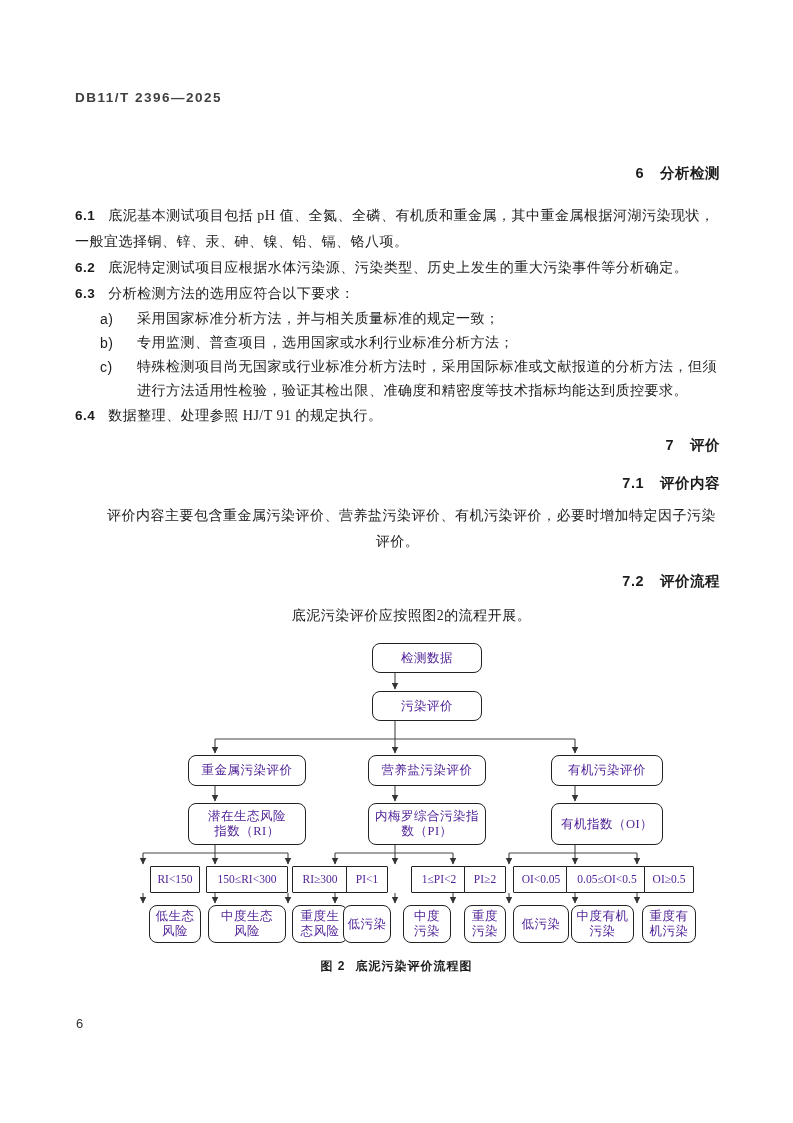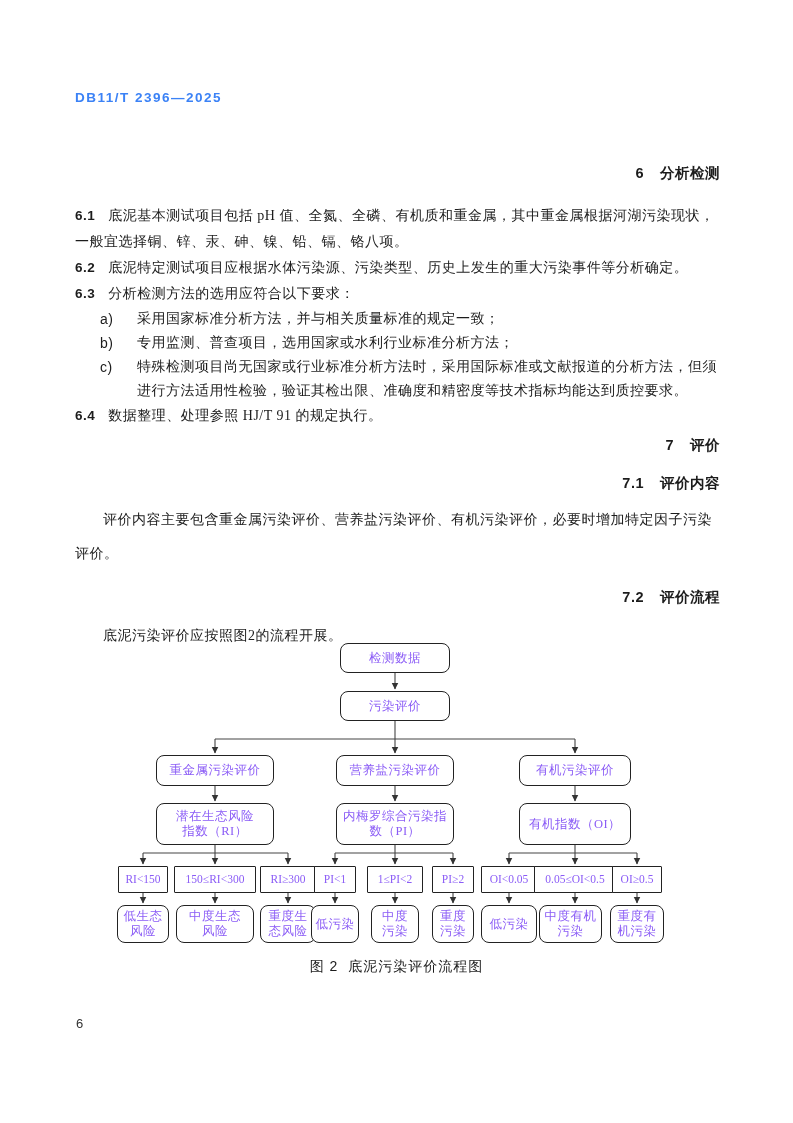--- a/index.html
+++ b/index.html
@@ -10,21 +10,21 @@
     background:#ffffff;
     font-family:"Liberation Serif","DejaVu Serif",serif;
     color:#1c1c1c;
     overflow:hidden;
     margin:0 auto;
   }
   .doc-header {
     position:absolute; left:75px; top:90px;
     font-family:"Liberation Sans","DejaVu Sans",sans-serif;
     font-size:13.5px; font-weight:bold; letter-spacing:1.5px;
-    color:#3b82f6;
+    color:#404040;
   }
   .body-text {
     position:absolute; left:75px; top:163px; width:645px;
     font-size:14px; letter-spacing:0.5px;
   }
   .sec-heading {
     font-size:14.5px; font-weight:bold; line-height:20px;
     letter-spacing:0.5px;
     text-align:right;
   }
@@ -34,44 +34,45 @@
   .h-s71 { margin-bottom:10px; }
   .h-s72 { margin-top:16px; margin-bottom:12px; }
   p.clause { line-height:26px; }
   .clause-num {
     font-family:"Liberation Sans","DejaVu Sans",sans-serif;
     font-weight:bold; margin-right:13px; font-size:13.5px;
   }
   .list-item { display:flex; line-height:24px; padding-left:25px; }
   .li-marker { flex:none; width:37px; font-family:"Liberation Sans","DejaVu Sans",sans-serif; }
   .li-text { flex:1; }
-  p.indent { line-height:34px; text-indent:2em; }
+  p.indent { line-height:26px; text-indent:2em;text-align:center; }
   .clause-64 { margin-bottom:0; }
 
   
   .flowchart {
     position:absolute; left:85px; top:640px; width:620px; height:310px;
   }
   .fc-lines { position:absolute; left:0; top:0; pointer-events:none; }
   .fc-box {
     position:absolute;
     border:1.5px solid #222;
     border-radius:8px;
     background:#fff;
     display:flex; align-items:center; justify-content:center;
     text-align:center;
     white-space:pre-line;
     font-size:12.5px; line-height:15px;
-    color:#8b5cf6;
+    color:#4c1d95;
     letter-spacing:0.5px;
+    margin-left:32px;
   }
   .fc-cond { font-size:11.5px; letter-spacing:0; border-radius:1px; font-family:"Liberation Serif","DejaVu Serif",serif; }
   .fig-caption {
     position:absolute; left:0; top:958px; width:100%;
-    text-align:center; font-weight:normal; font-size:14px; letter-spacing:1px;
+    text-align:center; font-weight:bold; font-size:12px; letter-spacing:1px;
   }
   .fig-caption .fig-no { font-family:"Liberation Sans","DejaVu Sans",sans-serif; margin-right:10px; }
   .page-number {
     position:absolute; left:76px; top:1016px;
     font-family:"Liberation Sans","DejaVu Sans",sans-serif;
     font-size:13px; color:#333;
   }
 </style>
 </head>
 <body>
@@ -195,21 +196,21 @@
     <div class="fc-box" style="left:71px;top:163px;width:118px;height:42px">潜在生态风险
 指数（RI）</div>
     <div class="fc-box" style="left:251px;top:163px;width:118px;height:42px">内梅罗综合污染指
 数（PI）</div>
     <div class="fc-box" style="left:434px;top:163px;width:112px;height:42px">有机指数（OI）</div>
 
     <div class="fc-box fc-cond" style="left:33px;top:226px;width:50px;height:27px">RI&lt;150</div>
     <div class="fc-box fc-cond" style="left:89px;top:226px;width:82px;height:27px">150≤RI&lt;300</div>
     <div class="fc-box fc-cond" style="left:175px;top:226px;width:56px;height:27px">RI≥300</div>
     <div class="fc-box fc-cond" style="left:229px;top:226px;width:42px;height:27px">PI&lt;1</div>
-    <div class="fc-box fc-cond" style="left:282px;top:226px;width:56px;height:27px">1≤PI&lt;2</div>
+    <div class="fc-box fc-cond" style="left:294px;top:226px;width:56px;height:27px">1≤PI&lt;2</div>
     <div class="fc-box fc-cond" style="left:347px;top:226px;width:42px;height:27px">PI≥2</div>
     <div class="fc-box fc-cond" style="left:396px;top:226px;width:56px;height:27px">OI&lt;0.05</div>
     <div class="fc-box fc-cond" style="left:449px;top:226px;width:82px;height:27px">0.05≤OI&lt;0.5</div>
     <div class="fc-box fc-cond" style="left:527px;top:226px;width:50px;height:27px">OI≥0.5</div>
 
     <div class="fc-box" style="left:32px;top:265px;width:52px;height:38px">低生态
 风险</div>
     <div class="fc-box" style="left:91px;top:265px;width:78px;height:38px">中度生态
 风险</div>
     <div class="fc-box" style="left:175px;top:265px;width:56px;height:38px">重度生

